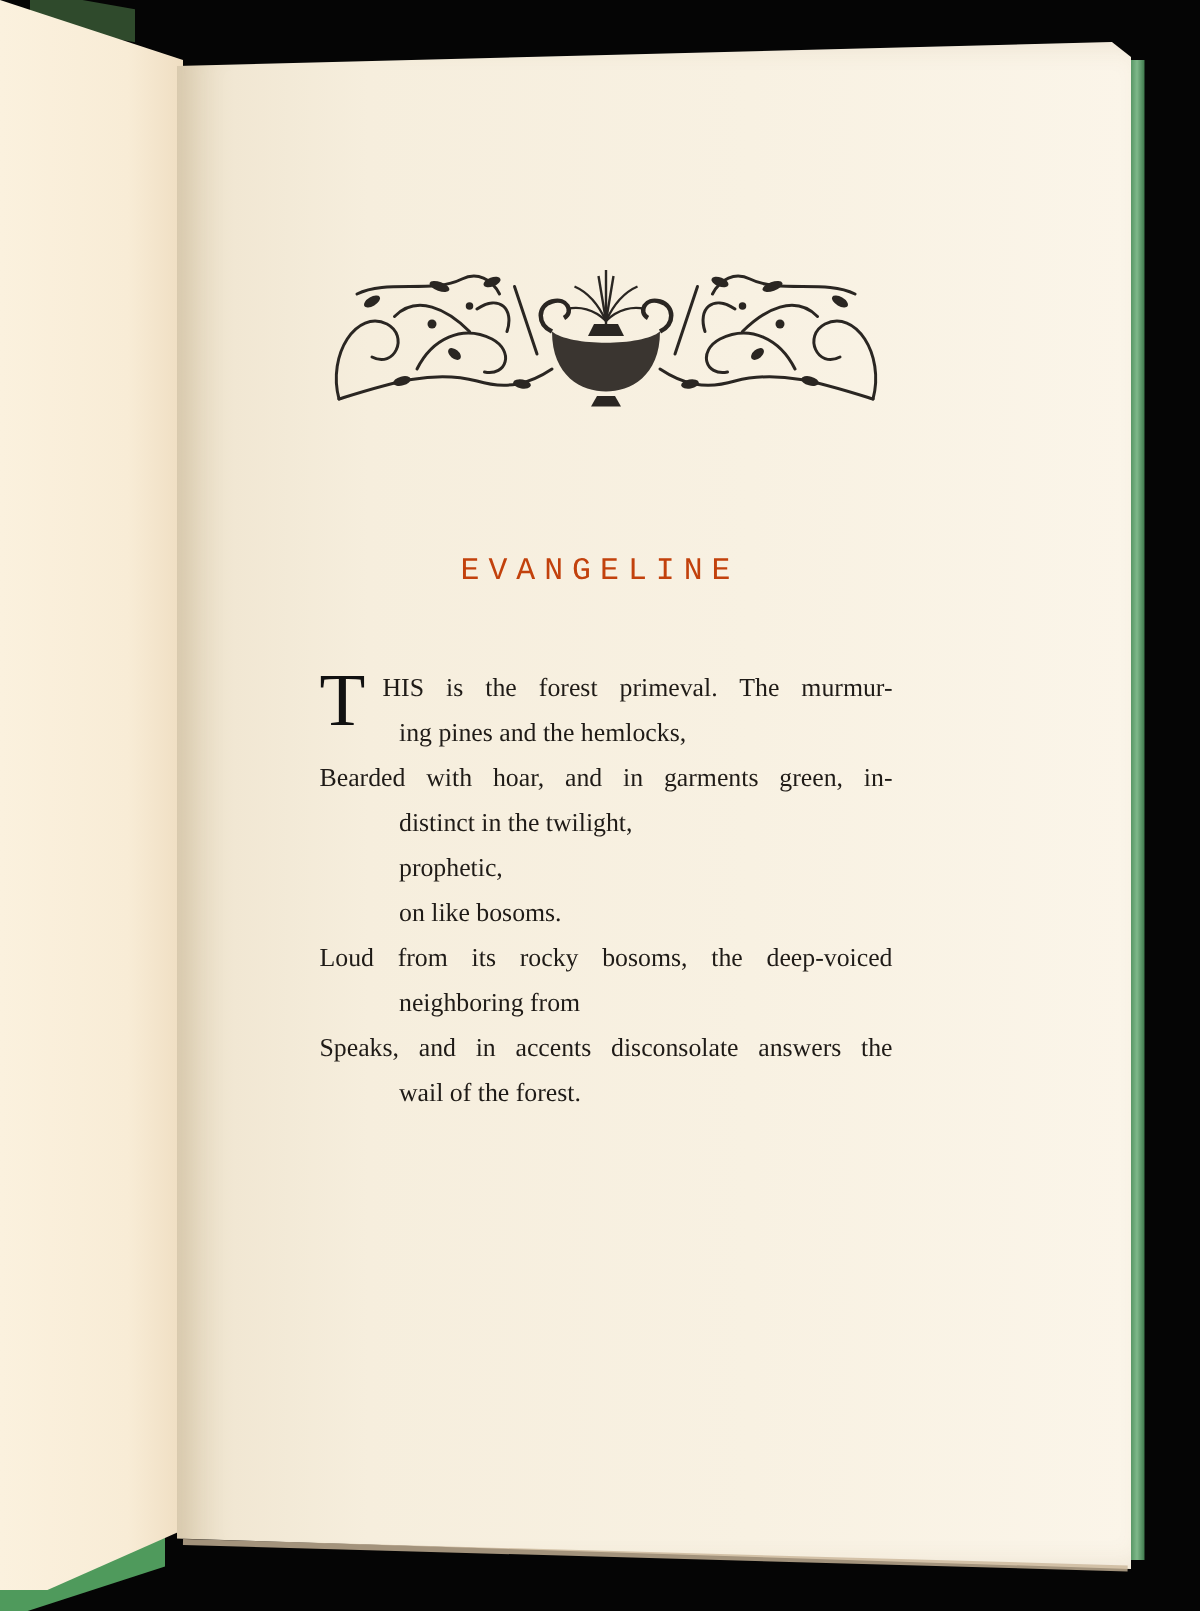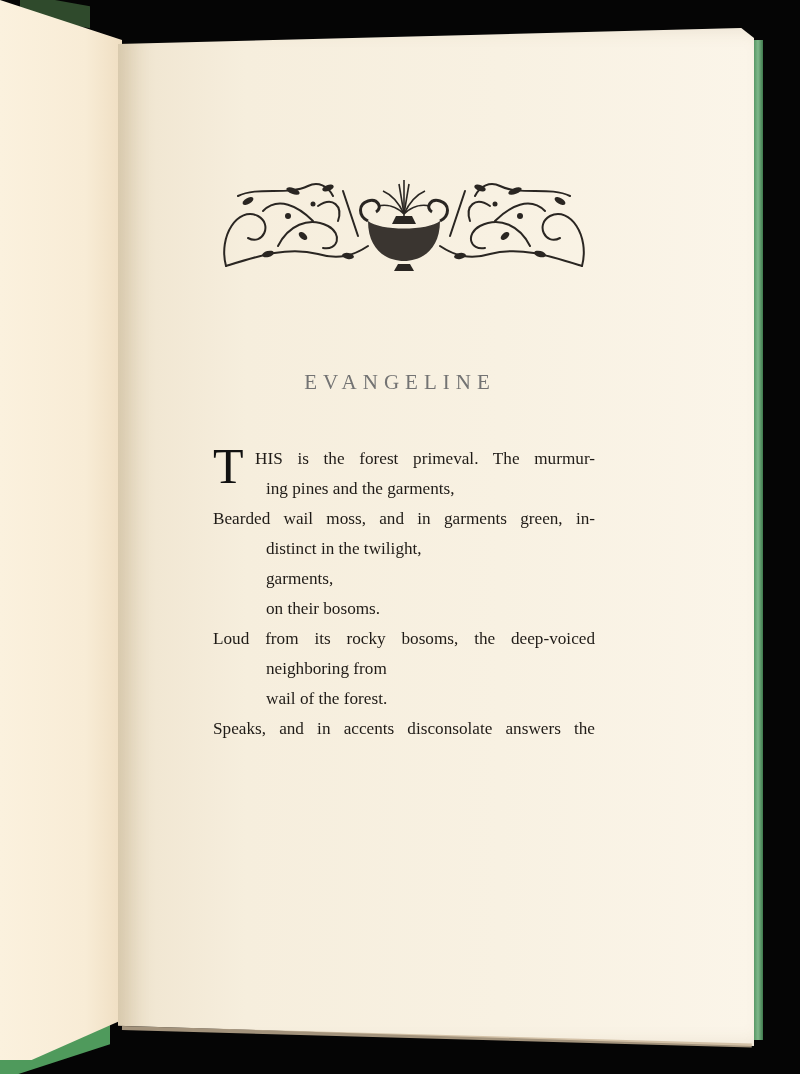--- a/index.html
+++ b/index.html
@@ -73,24 +73,24 @@
       left: 218px; top: 176px;
       width: 372px; height: 98px;
     }
     .ornament svg { width: 100%; height: 100%; display: block; }
     
     .title {
       position: absolute;
       left: 200px; top: 370px;
       width: 400px;
       text-align: center;
-      font-family: Liberation Serif, serif;
+      font-family: Liberation Mono, monospace;
       font-size: 21px;
       letter-spacing: 6px;
-      color: #737373;
+      color: #c2410c;
     }
     
     .poem {
       position: absolute;
       left: 213px; top: 444px;
       width: 382px;
       font-family: "Liberation Serif", "DejaVu Serif", serif;
       font-size: 17.2px;
       color: #1f1b17;
     }
@@ -193,23 +193,23 @@
         </g>
       </g>
     </svg>
   </div>
 
   <div class="title">EVANGELINE</div>
 
   <div class="poem">
     <span class="dropcap">T</span>
     <div class="line first">HIS is the forest primeval.  The murmur-</div>
-    <div class="line first-cont">ing pines and the garments,</div>
-    <div class="line">Bearded wail moss, and in garments green, in-</div>
+    <div class="line first-cont">ing pines and the hemlocks,</div>
+    <div class="line">Bearded with hoar, and in garments green, in-</div>
     <div class="line cont">distinct in the twilight,</div>
-    <div class="line cont">garments,</div>
-    <div class="line cont">on their bosoms.</div>
+    <div class="line cont">prophetic,</div>
+    <div class="line cont">on like bosoms.</div>
     <div class="line">Loud from its rocky bosoms, the deep-voiced</div>
     <div class="line cont">neighboring from</div>
+    <div class="line">Speaks, and in accents disconsolate answers the</div>
     <div class="line cont">wail of the forest.</div>
-    <div class="line">Speaks, and in accents disconsolate answers the</div>
   </div>
 </div>
 
 </body></html>

